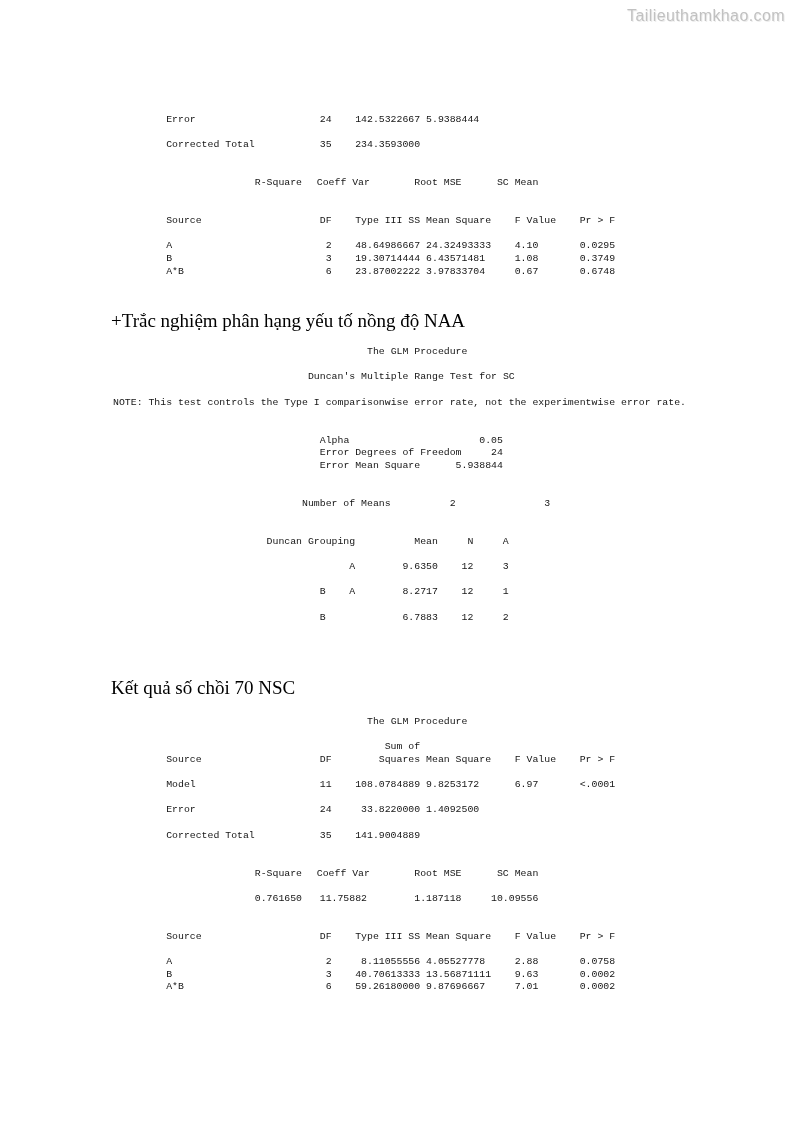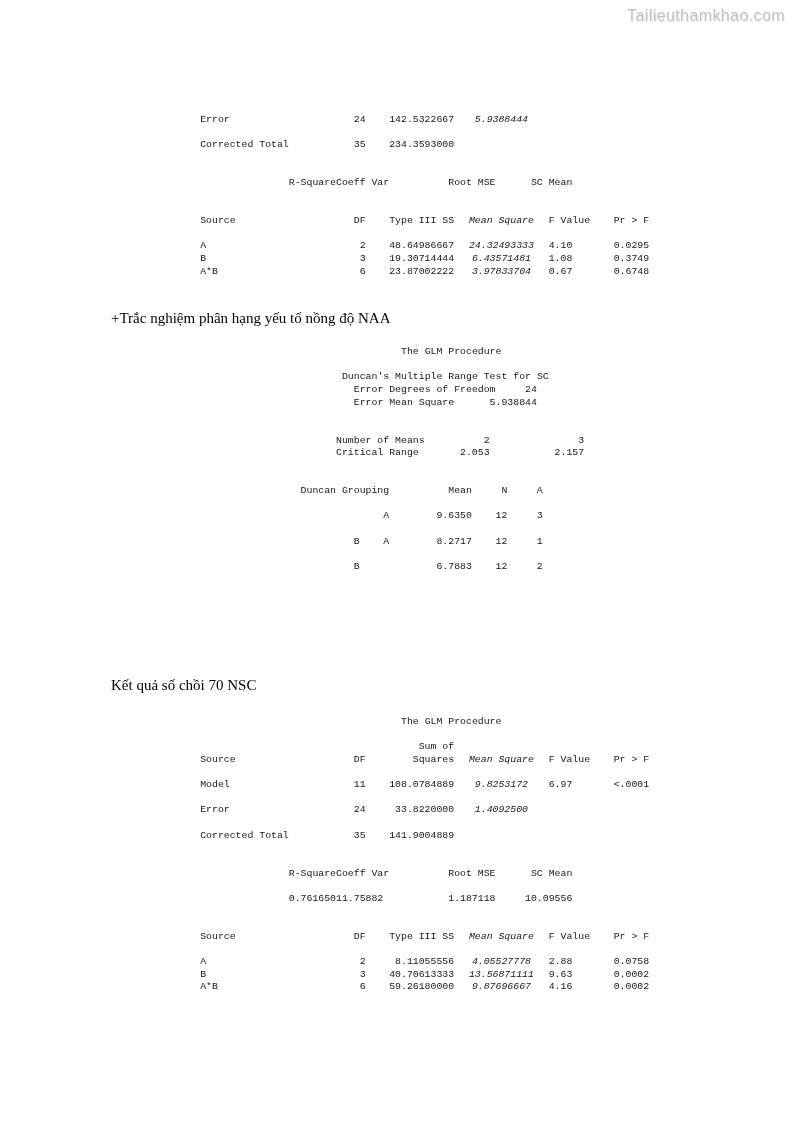--- a/index.html
+++ b/index.html
@@ -8,35 +8,35 @@
   .page{position:absolute;left:0;top:0;width:794px;height:993px;background:#ffffff;color:#111;overflow:hidden;}
 
   .watermark{position:absolute;top:7px;right:9px;font-size:16px;color:#c1c1c1;
              letter-spacing:.4px;text-shadow:1px 1px 0 #ededed;
              font-family:"Liberation Sans",sans-serif;}
 
   
   .sas{position:absolute;left:113px;width:620px;
        font-family:"Liberation Mono","DejaVu Sans Mono",monospace;
        font-size:9.85px;line-height:12.65px;color:#151515;}
-  .ln{position:relative;height:12.65px;margin-left:34px;}
+  .ln{position:relative;height:12.65px;}
   .ln span{position:absolute;top:0;white-space:pre;}
   .g1{margin-top:12.65px;}   
   .g2{margin-top:25.3px;}    
 
   
   .c-src {left:9ch;}
   .c-df  {left:30ch;width:7ch; text-align:right;}
   .c-ss  {left:38ch;width:14ch;text-align:right;}
-  .c-ms  {left:53ch;width:14ch;text-align:center;font-style:italic;}
+  .c-ms  {left:53ch;width:14ch;text-align:left;}
   .c-f   {left:68ch;width:11ch;text-align:left;}
   .c-pr  {left:79ch;width:9ch; text-align:left;}
   
   .c-r1{left:18ch;width:14ch;text-align:right;}
-  .c-r2{left:32ch;width:14ch;text-align:left;}
+  .c-r2{left:32ch;width:14ch;text-align:center;}
   .c-r3{left:46ch;width:13ch;text-align:right;}
   .c-r4{left:59ch;width:13ch;text-align:right;}
   
   .c-al{left:35ch;}
   .c-av{left:56ch;width:10ch;text-align:right;}
   
   .c-nl{left:32ch;}
   .c-n1{left:48ch;width:10ch;text-align:right;}
   .c-n2{left:64ch;width:10ch;text-align:right;}
   
@@ -47,21 +47,21 @@
   .c-g1{left:35ch;width:1ch;}
   .c-g2{left:40ch;width:1ch;}
   
   .c-glm{left:43ch;}
   .c-duncan{left:33ch;}
   .c-note{left:0;}
   .c-means{left:22ch;}
   .c-dep{left:0;}
 
   .h-serif{position:absolute;left:111px;font-family:"Liberation Serif",serif;
-           font-size:15px;color:#000;white-space:nowrap;}
+           font-size:19px;color:#000;white-space:nowrap;}
   .pageno{position:absolute;top:1035px;left:410px;
           font-family:"Liberation Serif",serif;font-size:15px;color:#15803d;}
 </style>
 </head>
 <body>
 
 <div class="page">
 
   <div class="watermark">Tailieuthamkhao.com</div>
 
@@ -119,37 +119,39 @@
 
   <div class="h-serif" style="top:310px">+Trắc nghiệm phân hạng yếu tố nồng độ NAA</div>
 
   <div class="sas" style="top:346px">
     <div class="ln">
       <span class="c-glm">The GLM Procedure</span>
     </div>
     <div class="ln g1">
       <span class="c-duncan">Duncan's Multiple Range Test for SC</span>
     </div>
+    <div class="ln g1">
+      <span class="c-note">NOTE: This test controls the Type I comparisonwise error rate, not the experimentwise error rate.</span>
+    </div>
+    <div class="ln g2">
+      <span class="c-al">Alpha</span>
+      <span class="c-av">0.05</span>
+    </div>
     <div class="ln">
       <span class="c-al">Error Degrees of Freedom</span>
       <span class="c-av">24</span>
     </div>
     <div class="ln">
       <span class="c-al">Error Mean Square</span>
       <span class="c-av">5.938844</span>
     </div>
     <div class="ln g2">
       <span class="c-nl">Number of Means</span>
       <span class="c-n1">2</span>
       <span class="c-n2">3</span>
-    </div>
-    <div class="ln">
-      <span class="c-nl">Critical Range</span>
-      <span class="c-n1">2.053</span>
-      <span class="c-n2">2.157</span>
     </div>
     <div class="ln g2">
       <span class="c-dg">Duncan Grouping</span>
       <span class="c-mean">Mean</span>
       <span class="c-n">N</span>
       <span class="c-a">A</span>
     </div>
     <div class="ln g1">
       <span class="c-g2">A</span>
       <span class="c-mean">9.6350</span>
@@ -241,20 +243,20 @@
       <span class="c-ss">40.70613333</span>
       <span class="c-ms">13.56871111</span>
       <span class="c-f">9.63</span>
       <span class="c-pr">0.0002</span>
     </div>
     <div class="ln">
       <span class="c-src">A*B</span>
       <span class="c-df">6</span>
       <span class="c-ss">59.26180000</span>
       <span class="c-ms">9.87696667</span>
-      <span class="c-f">4.16</span>
+      <span class="c-f">7.01</span>
       <span class="c-pr">0.0002</span>
     </div>
   </div>
 
   <div class="pageno">64</div>
 
 </div>
 
 </body></html>

